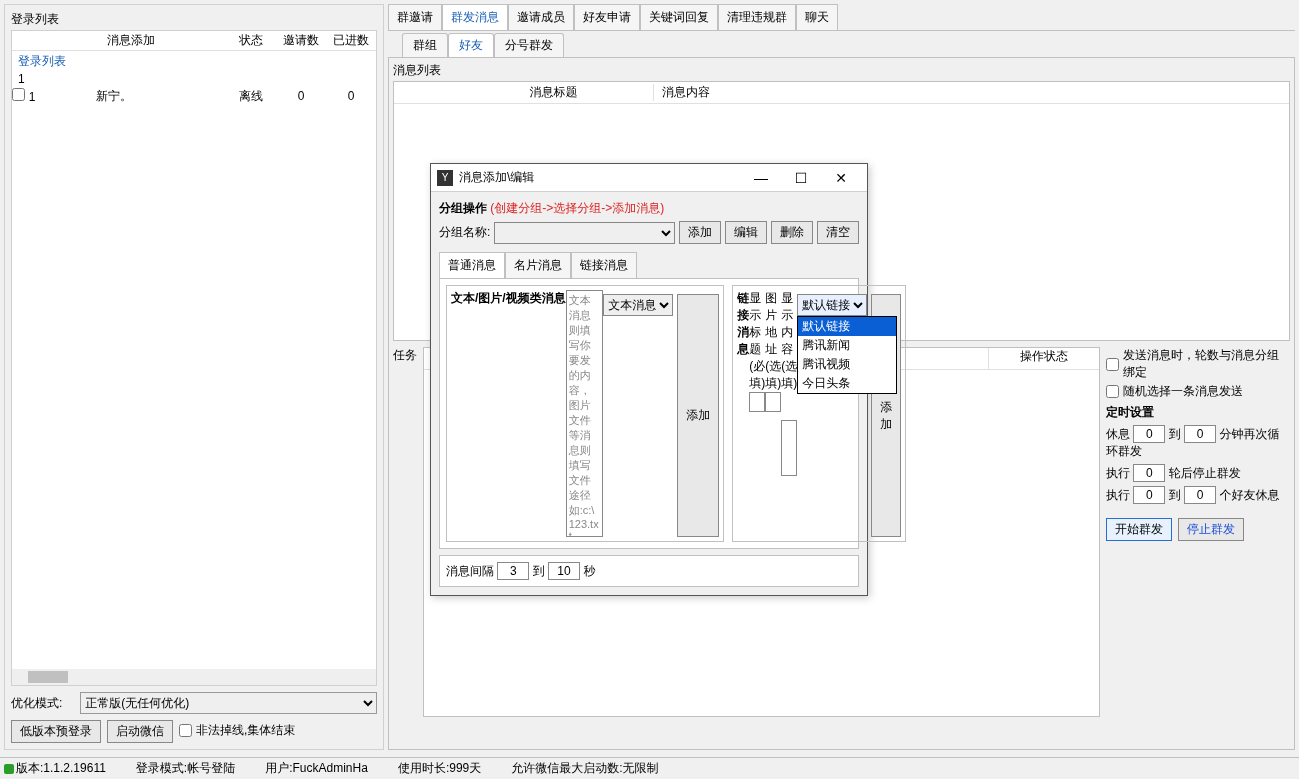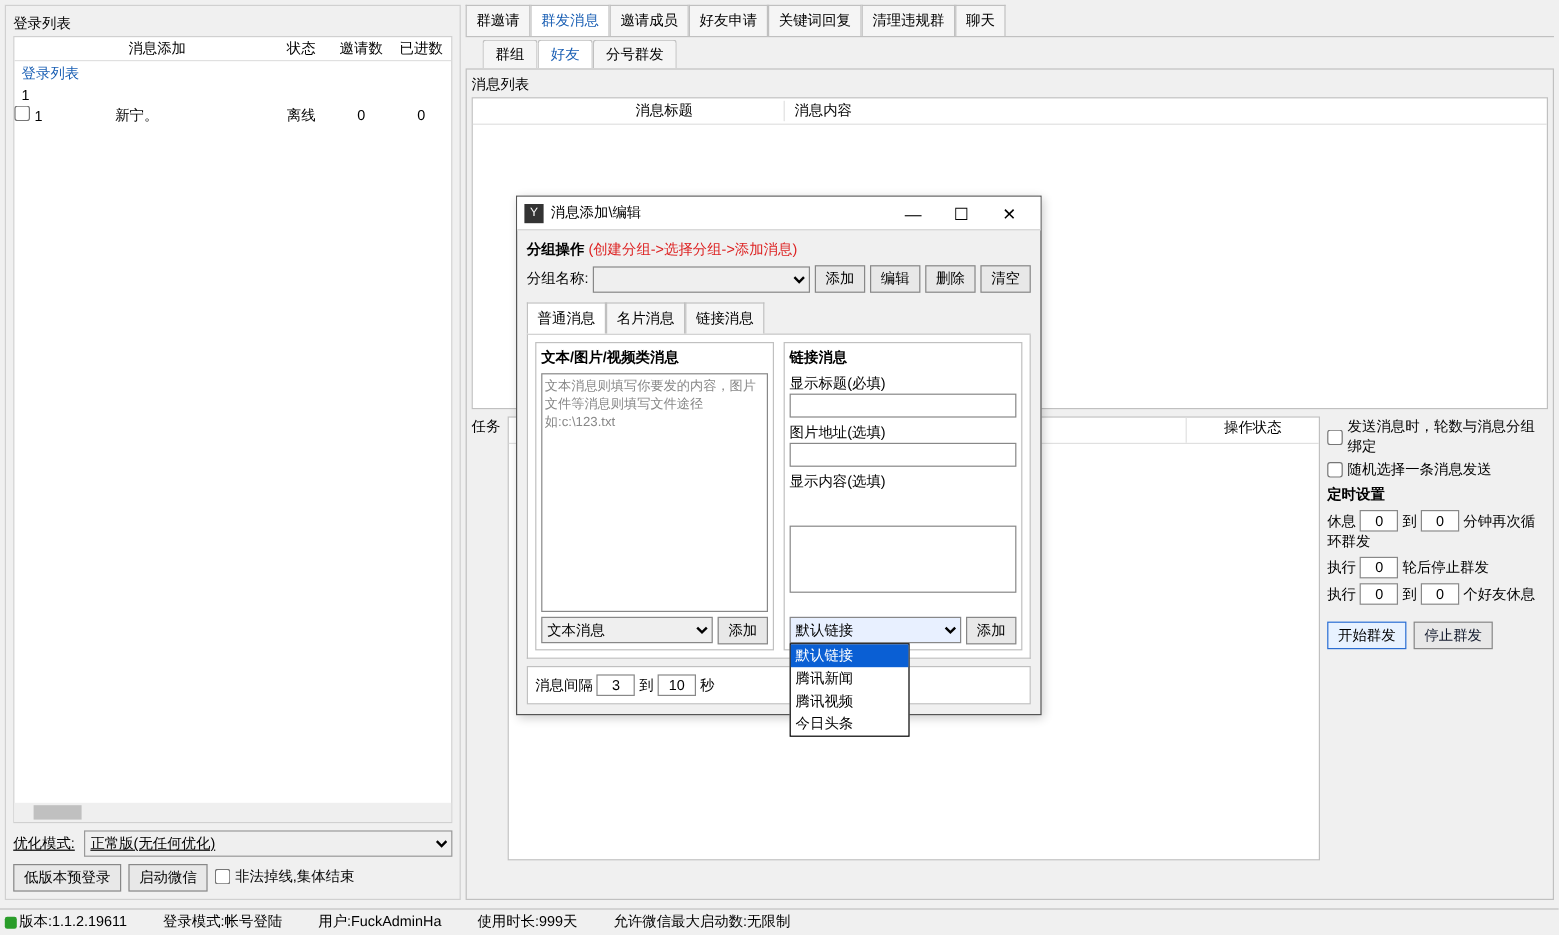--- a/index.html
+++ b/index.html
@@ -18,21 +18,21 @@
 .login-grid-group { color: #1a5fb4; padding: 2px 6px; }
 .login-grid-count { padding: 0 6px; }
 .login-grid-row { display: flex; height: 20px; align-items: center; }
 .login-grid-row .cell-cb { width: 24px; text-align: center; }
 .login-grid-row .cell-nick { flex: 1; padding-left: 60px; }
 .login-grid-row .cell-stat { width: 50px; text-align: center; }
 .login-grid-row .cell-inv { width: 50px; text-align: center; }
 .login-grid-row .cell-in { width: 50px; text-align: center; }
 .hscroll { position: absolute; bottom: 0; left: 0; right: 0; height: 16px; background: #efefef; }
 .hscroll .thumb { position: absolute; left: 16px; width: 40px; top: 2px; height: 12px; background: #c0c0c0; }
-.optim-row { display: flex; align-items: center; margin-top: 6px; gap: 8px; text-decoration: underline; }
+.optim-row { display: flex; align-items: center; margin-top: 6px; gap: 18px; }
 .optim-row select { flex: 1; height: 22px; border: 1px solid #999; }
 .bottom-row { display: flex; align-items: center; margin-top: 6px; gap: 6px; }
 .btn { border: 1px solid #888; background: #e8e8e8; padding: 2px 8px; cursor: pointer; }
 .btn.primary { border-color: #2a6dd2; background: #e8f2ff; }
 
 .right-pane { flex: 1; margin: 4px 4px 4px 0; display: flex; flex-direction: column; }
 .tab-row { display: flex; border-bottom: 1px solid #c0c0c0; }
 .tab { border: 1px solid #c0c0c0; border-bottom: none; padding: 4px 8px; background: #f5f5f5; margin-right: 0; cursor: pointer; }
 .tab.active { background: #fff; color: #1a5fb4; }
 .subtab-row { display: flex; padding-left: 14px; margin-top: 2px; }
@@ -66,21 +66,21 @@
 .dialog-title .winbtn { width: 40px; text-align: center; cursor: pointer; font-size: 14px; }
 .dialog-body { padding: 8px; }
 .group-ops { margin-bottom: 4px; }
 .group-ops .red { color: #d22; }
 .group-name-row { display: flex; align-items: center; gap: 4px; margin-bottom: 8px; }
 .group-name-row select { flex: 1; height: 22px; border: 1px solid #888; }
 .msg-tabs { display: flex; border-bottom: 1px solid #c0c0c0; }
 .msg-tab { padding: 4px 8px; border: 1px solid #c0c0c0; border-bottom: none; background: #f5f5f5; cursor: pointer; }
 .msg-tab.active { background: #fff; }
 .msg-panes { border: 1px solid #c0c0c0; border-top: none; background: #fff; padding: 6px; height: 270px; display: flex; gap: 8px; }
-.left-msg, .right-msg { flex: 1; border: 1px solid #c0c0c0; padding: 4px; display: flex; flex-direction: column; }
+.left-msg, .right-msg { flex: 1; border: 1px solid #c0c0c0; padding: 4px; display: flex; flex-direction: row; }
 .msg-section-title { font-weight: bold; margin-bottom: 4px; }
 .msg-textarea { flex: 1; border: 1px solid #888; padding: 2px; font-size: 11px; resize: none; overflow-y: scroll; }
 .msg-textarea::placeholder { color: #888; }
 .msg-bottom-row { display: flex; gap: 4px; margin-top: 4px; }
 .msg-bottom-row select { flex: 1; height: 22px; border: 1px solid #888; }
 .link-field { margin-bottom: 4px; }
 .link-field input { width: 100%; border: 1px solid #888; height: 20px; padding: 0 2px; }
 .link-field textarea { width: 100%; border: 1px solid #888; height: 56px; resize: none; }
 .link-bottom-row { display: flex; gap: 4px; margin-top: 4px; position: relative; }
 .link-bottom-row select { flex: 1; height: 22px; border: 1px solid #888; }
@@ -186,21 +186,21 @@
           </div>
           <div style="margin-top:4px;">
             <span>执行</span>
             <input class="num-input" value="0" style="">
             <span>到</span>
             <input class="num-input" value="0" style="">
             <span>个好友休息</span>
           </div>
           <div style="margin-top:14px;display:flex;gap:6px;">
             <button class="btn primary">开始群发</button>
-            <button class="btn" style="color:#0f172a;">停止群发</button>
+            <button class="btn" style="color:#1d4ed8;">停止群发</button>
           </div>
         </div>
       </div>
     </div>
   </div>
 </div>
 
 <div class="status-bar">
   <div class="sb">
       <span class="status-dot"></span>

